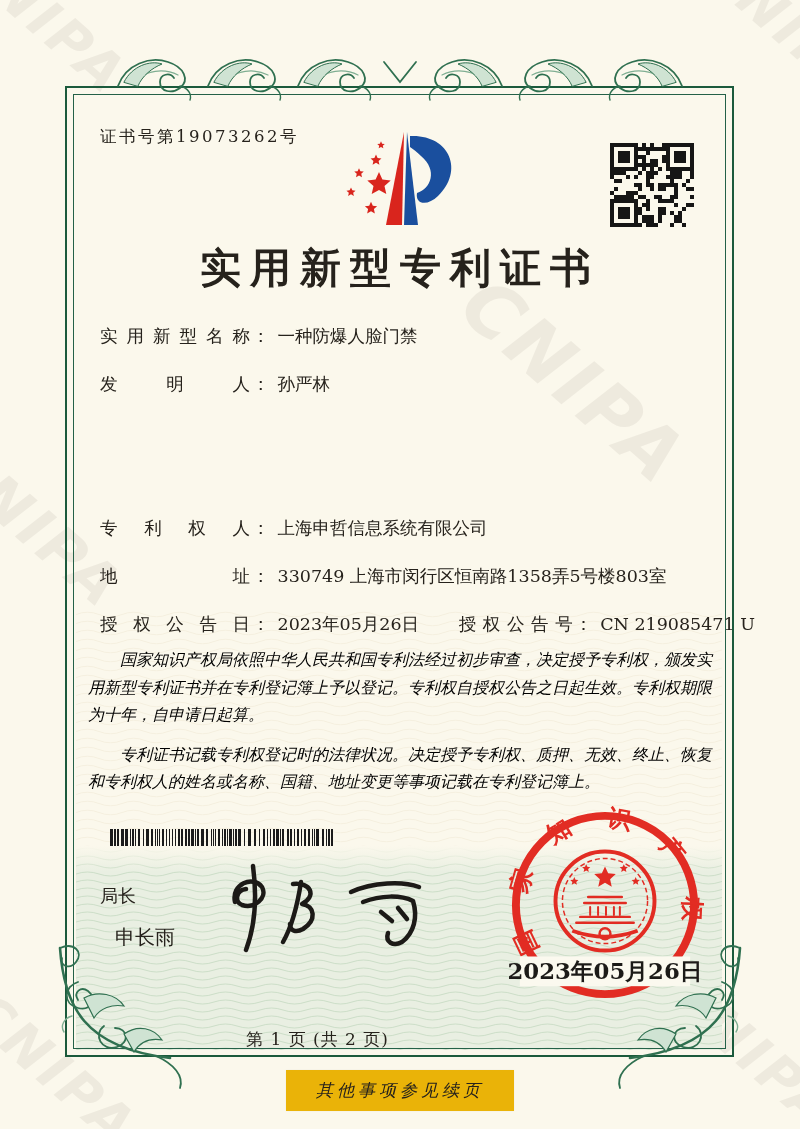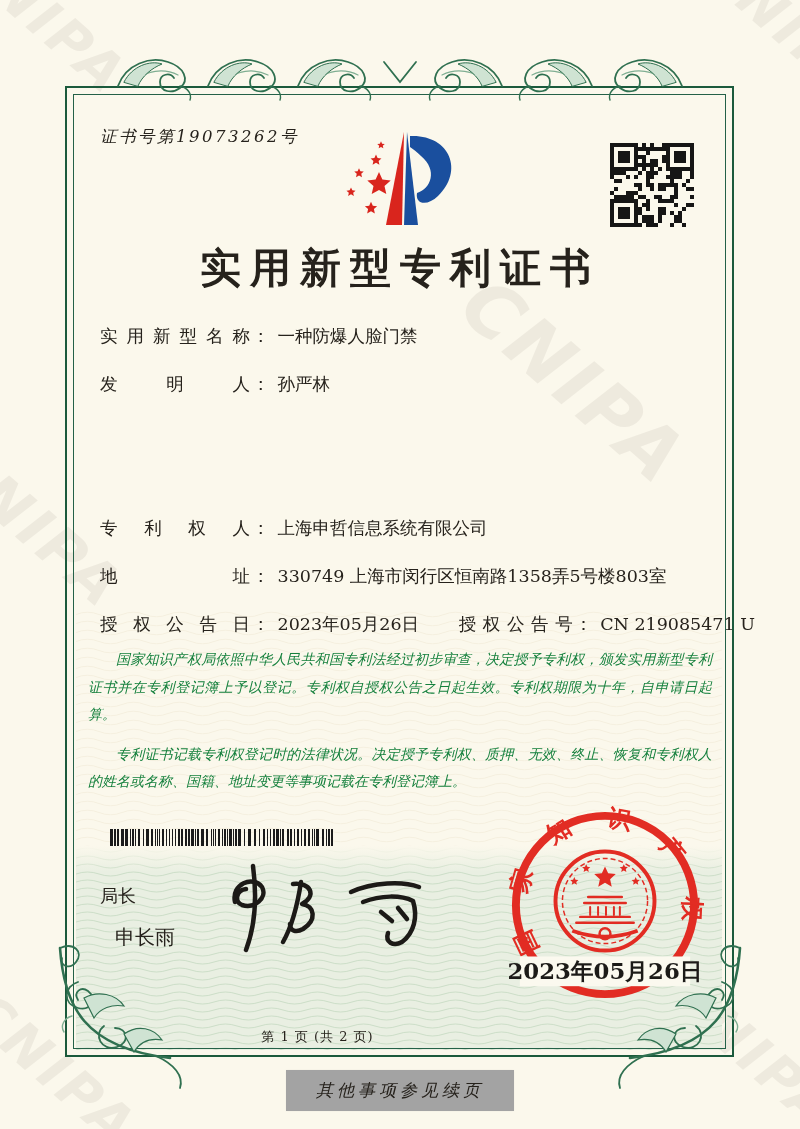--- a/index.html
+++ b/index.html
@@ -11,48 +11,48 @@
       letter-spacing:4px;user-select:none;z-index:1;}
   
   .border-outer{position:absolute;left:65px;top:86px;width:665px;height:967px;
       border:2.5px solid #1b5a3c;z-index:3;}
   .border-inner{position:absolute;left:73px;top:94px;width:651px;height:953px;
       border:1px solid #246148;z-index:3;}
   .wave-zone{position:absolute;left:76px;top:846px;width:646px;height:204px;z-index:2;}
   .wave-cream{position:absolute;left:76px;top:610px;width:646px;height:236px;z-index:1;opacity:.55;}
   .ornaments{position:absolute;left:0;top:0;width:800px;height:1129px;z-index:4;pointer-events:none;}
   
-  .cert-no{position:absolute;left:100px;top:126px;font-size:16.5px;letter-spacing:2.5px;z-index:5;font-style:italic;}
+  .cert-no{position:absolute;left:100px;top:126px;font-size:16.5px;letter-spacing:2.5px;z-index:5;}
   .logo{position:absolute;left:333px;top:126px;width:134px;height:108px;z-index:5;}
   .qr{position:absolute;left:610px;top:143px;width:84px;height:84px;z-index:5;}
   .title{position:absolute;left:0;width:800px;top:241px;text-align:center;
       font-size:41px;font-weight:bold;letter-spacing:9px;z-index:5;}
   
   .frow{position:absolute;left:100px;width:620px;font-size:17.5px;z-index:5;white-space:nowrap;}
   .flabel{display:inline-block;width:150px;text-align:justify;text-align-last:justify;
       -moz-text-align-last:justify;vertical-align:top;}
   .fcolon{display:inline-block;margin-left:2px;}
   .fvalue{margin-left:8px;}
   .gpair2{margin-left:34px;}
   .glabel2{display:inline-block;width:114px;text-align:justify;text-align-last:justify;}
   
   .paras{position:absolute;left:88px;top:646px;width:624px;z-index:5;}
-  .para{font-size:14px;line-height:27.5px;text-align:justify;text-indent:2em;
-      font-style:italic;color:#15803d;margin:0 0 12px 0;}
+  .para{font-size:16px;line-height:27.5px;text-align:justify;text-indent:2em;
+      font-style:italic;color:#000000;margin:0 0 12px 0;}
   .barcode{position:absolute;left:110px;top:829px;width:224px;height:17px;z-index:5;}
   .sig-title{position:absolute;left:100px;top:884px;font-size:18px;z-index:5;
       font-family:Liberation Sans, sans-serif;}
   .sig-name{position:absolute;left:115px;top:924px;font-size:20px;z-index:5;
       font-family:"DejaVu Sans","Liberation Sans",sans-serif;}
   .sig-svg{position:absolute;left:205px;top:856px;width:230px;height:104px;z-index:5;}
   .seal{position:absolute;left:506px;top:806px;width:198px;height:198px;z-index:6;opacity:.96;}
   .footer-page{position:absolute;left:0;width:635px;top:1028px;text-align:center;
-      font-size:13px;letter-spacing:1px;z-index:5;}
+      font-size:17px;letter-spacing:1px;z-index:5;}
   .note-box{position:absolute;left:50%;transform:translateX(-50%);top:1070px;
-      background:#a3a3a3;padding:9px 30px;z-index:5;box-shadow:0 0 2px rgba(0,0,0,.05);}
+      background:#eab308;padding:9px 30px;z-index:5;box-shadow:0 0 2px rgba(0,0,0,.05);}
   .note-text{font-size:17px;font-style:italic;letter-spacing:4px;white-space:nowrap;}
 </style>
 </head>
 <body>
 
 <div class="page">
 
   <div class="wm" style="left:-58px;top:-14px;font-size:54px;">CNIPA</div>
   <div class="wm" style="left:688px;top:-4px;font-size:54px;">CNIPA</div>
   <div class="wm" style="left:440px;top:338px;font-size:74px;">CNIPA</div>

